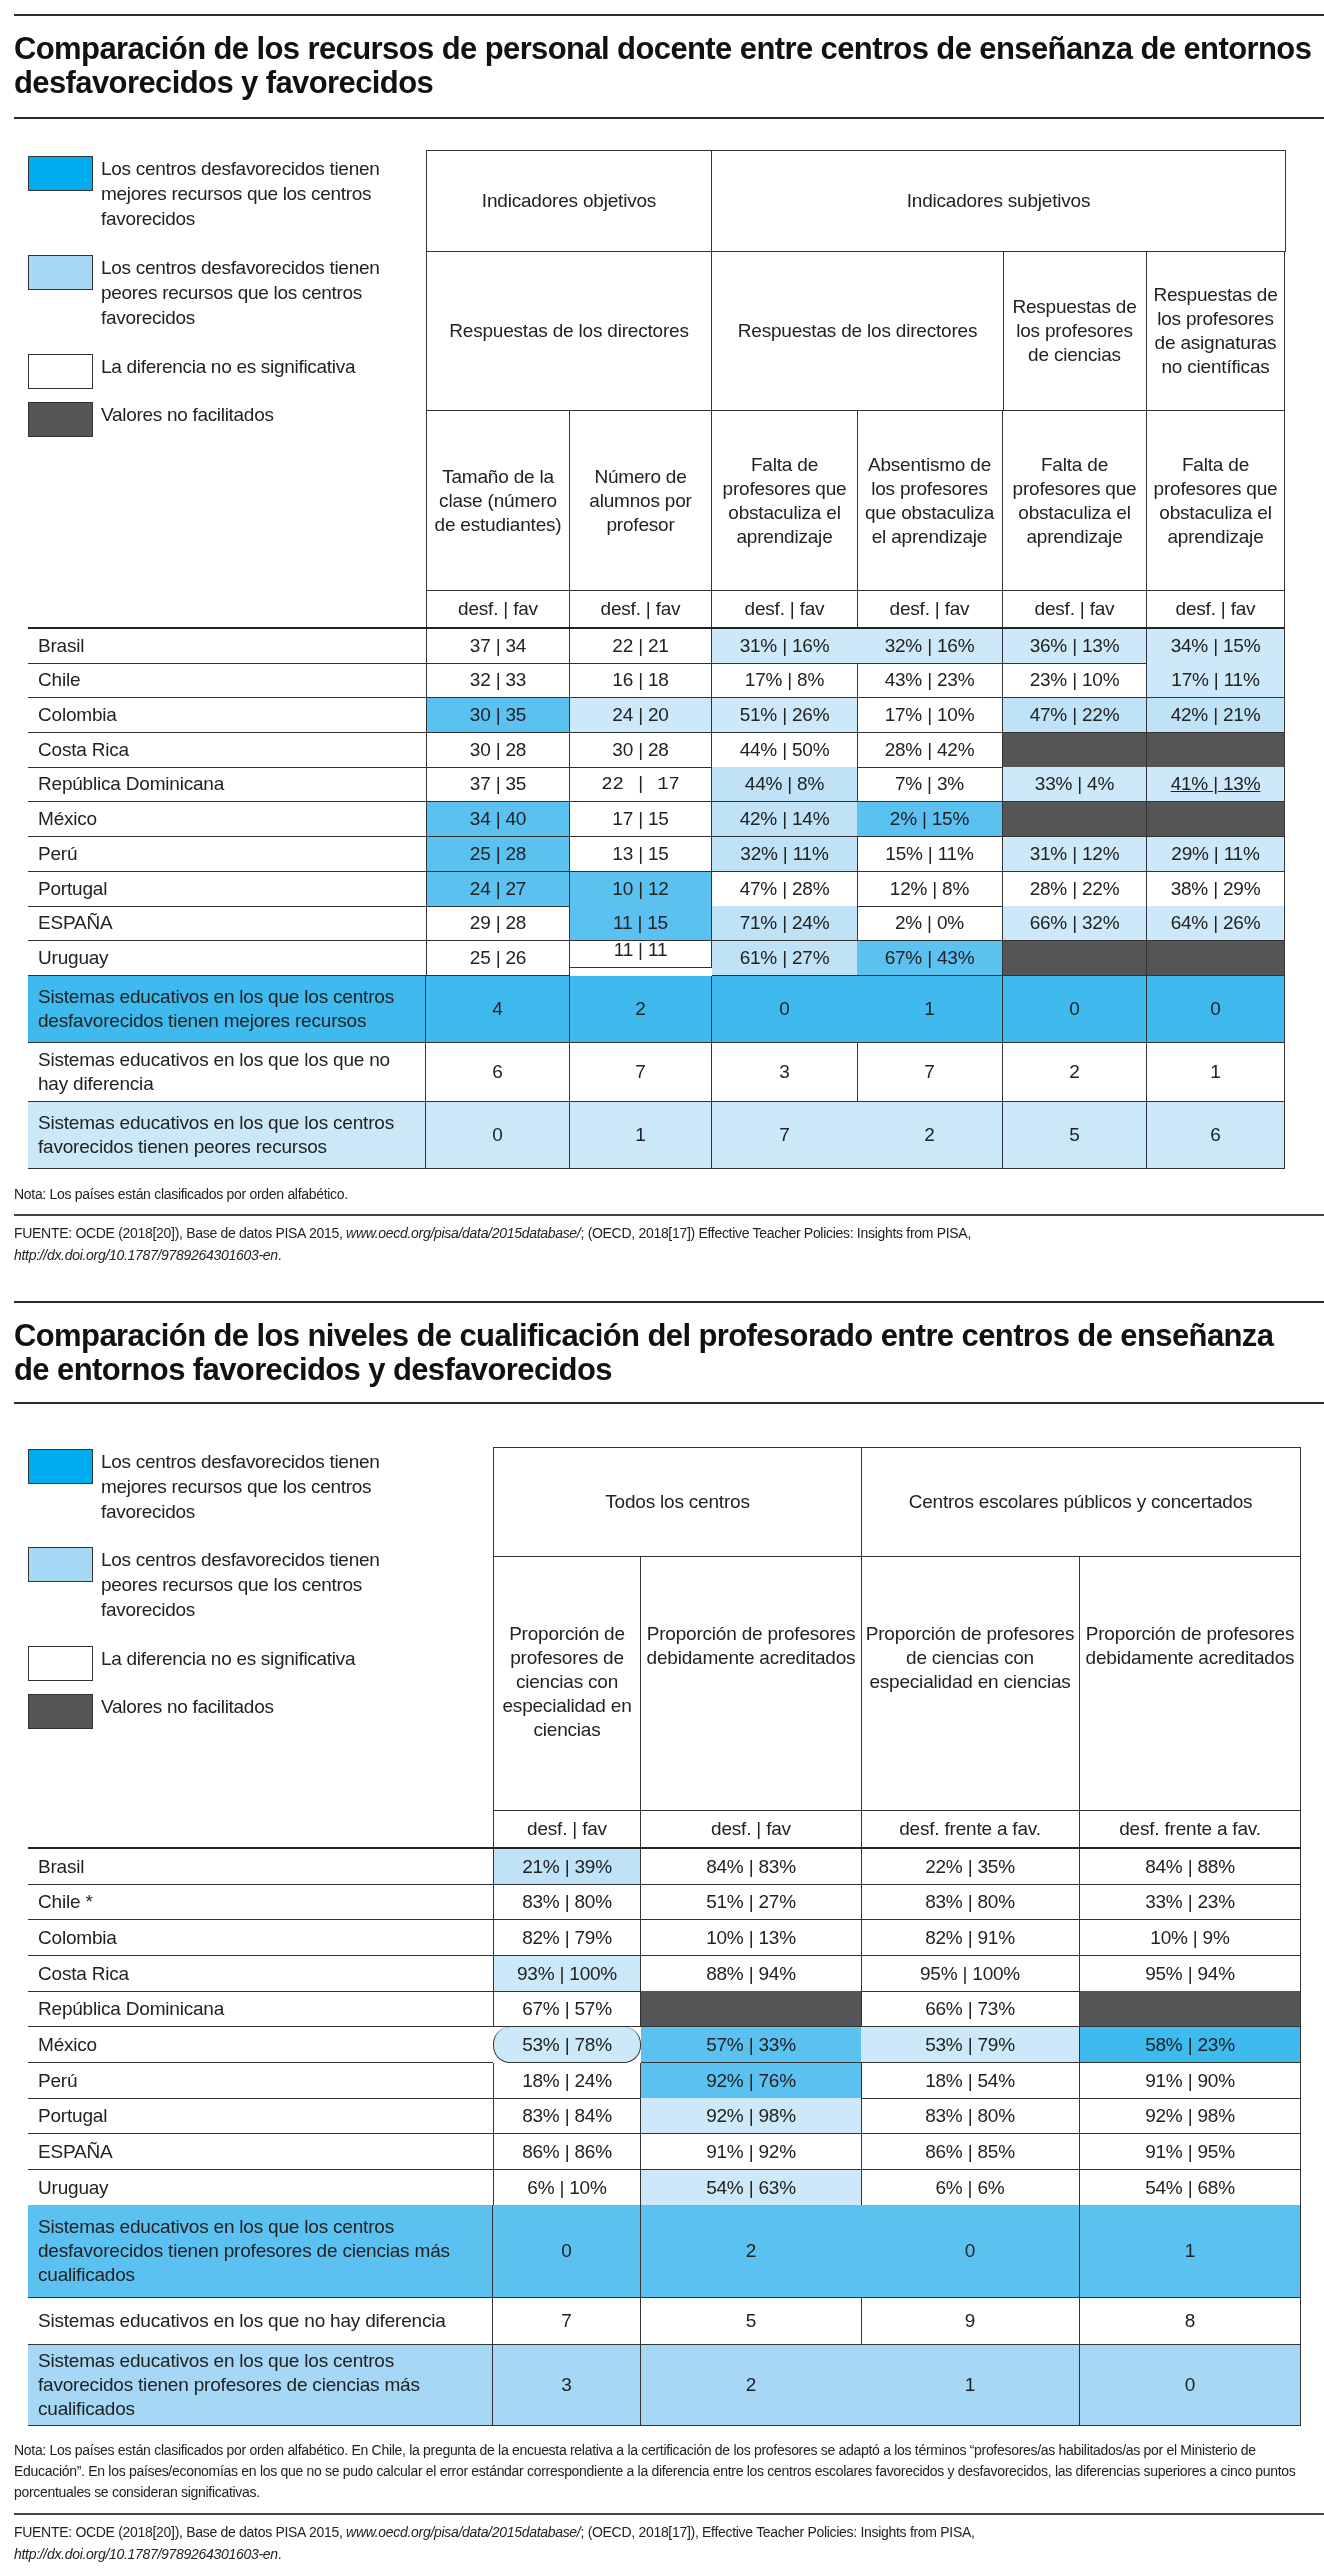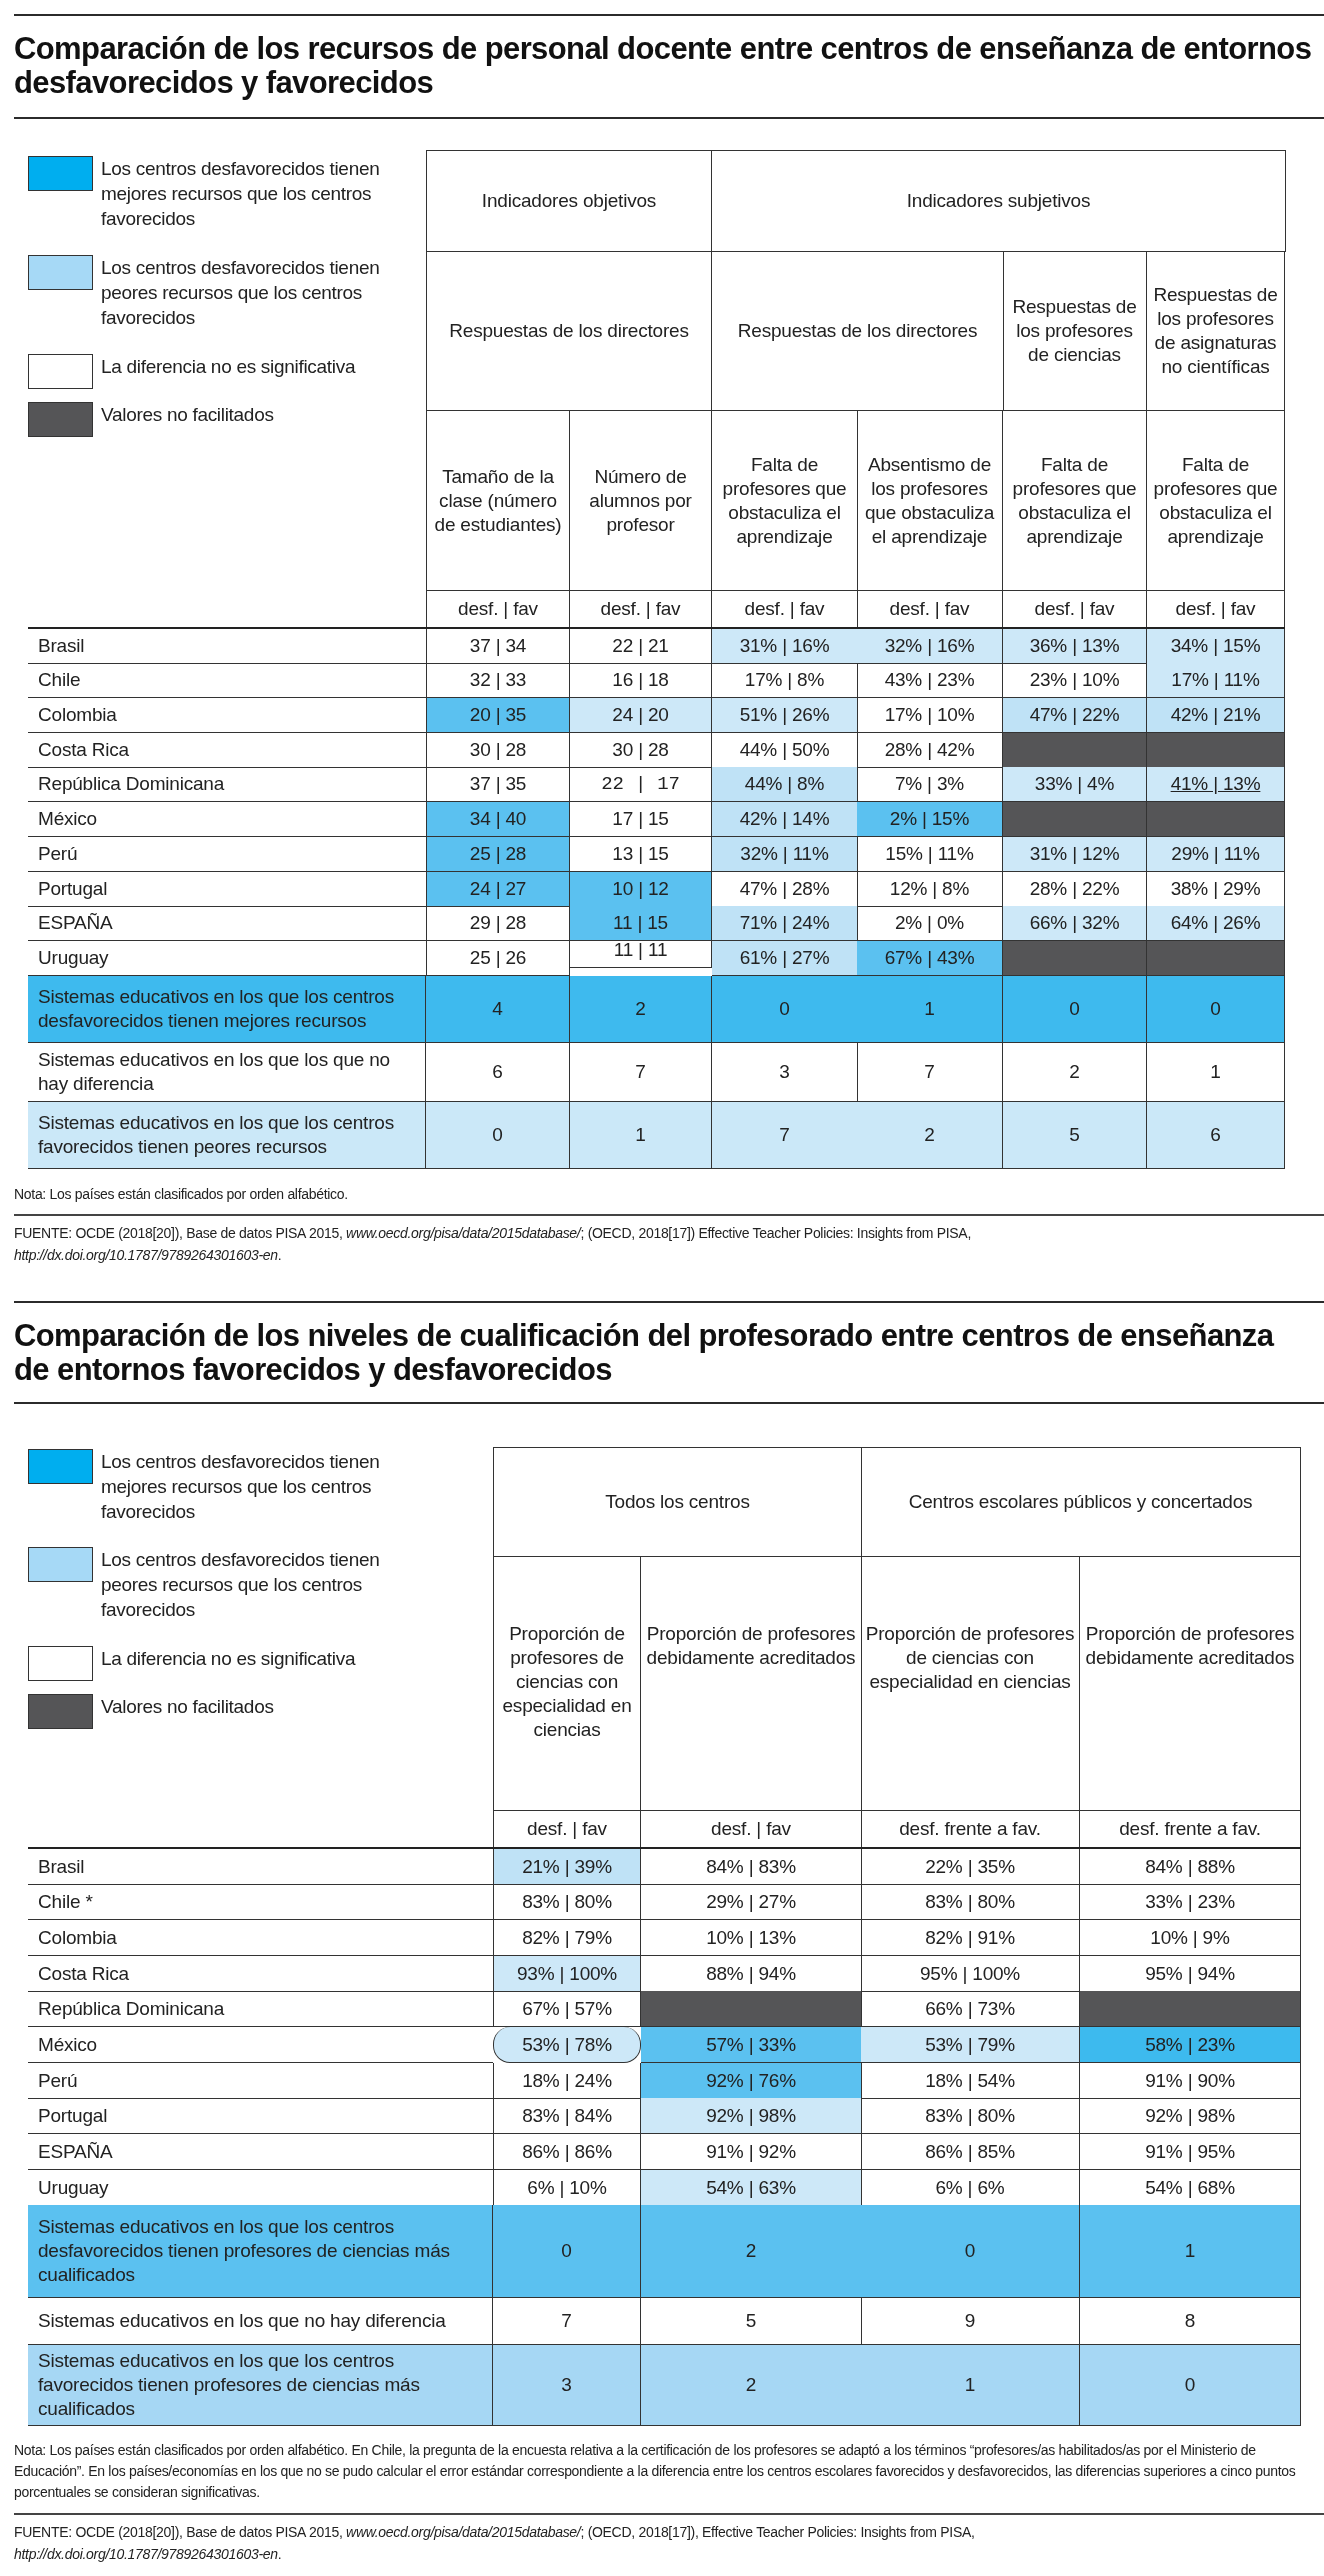--- a/index.html
+++ b/index.html
@@ -93,21 +93,21 @@
       <div class="cell c-worse" style="left:1003px;top:629px;width:144px;height:35px;">36% | 13%</div>
       <div class="cell c-worse" style="left:1147px;top:629px;width:138px;height:35px;">34% | 15%</div>
       <div class="cell left" style="left:28px;top:663px;width:398px;height:35px;">Chile</div>
       <div class="cell bl " style="left:426px;top:663px;width:144px;height:35px;">32 | 33</div>
       <div class="cell " style="left:570px;top:663px;width:142px;height:35px;">16 | 18</div>
       <div class="cell " style="left:712px;top:663px;width:146px;height:35px;">17% | 8%</div>
       <div class="cell " style="left:857px;top:663px;width:146px;height:35px;">43% | 23%</div>
       <div class="cell " style="left:1003px;top:663px;width:144px;height:35px;">23% | 10%</div>
       <div class="cell c-worse" style="left:1147px;top:663px;width:138px;height:35px;">17% | 11%</div>
       <div class="cell left" style="left:28px;top:698px;width:398px;height:35px;">Colombia</div>
-      <div class="cell bl c-better" style="left:426px;top:698px;width:144px;height:35px;">20 | 35</div>
+      <div class="cell bl c-better" style="left:426px;top:698px;width:144px;height:35px;">30 | 35</div>
       <div class="cell c-worse" style="left:570px;top:698px;width:142px;height:35px;">24 | 20</div>
       <div class="cell c-worse" style="left:712px;top:698px;width:146px;height:35px;">51% | 26%</div>
       <div class="cell " style="left:857px;top:698px;width:146px;height:35px;">17% | 10%</div>
       <div class="cell c-worse2" style="left:1003px;top:698px;width:144px;height:35px;">47% | 22%</div>
       <div class="cell c-worse2" style="left:1147px;top:698px;width:138px;height:35px;">42% | 21%</div>
       <div class="cell left" style="left:28px;top:733px;width:398px;height:35px;">Costa Rica</div>
       <div class="cell bl " style="left:426px;top:733px;width:144px;height:35px;">30 | 28</div>
       <div class="cell " style="left:570px;top:733px;width:142px;height:35px;">30 | 28</div>
       <div class="cell " style="left:712px;top:733px;width:146px;height:35px;">44% | 50%</div>
       <div class="cell " style="left:857px;top:733px;width:146px;height:35px;">28% | 42%</div>
@@ -229,21 +229,21 @@
       <div class="cell " style="left:1080px;top:1811px;width:221px;height:37px;">desf. frente a fav.</div>
     </div>
   <div id="t2-rows">
       <div class="cell left" style="left:28px;top:1849px;width:465px;height:36px;">Brasil</div>
       <div class="cell bl c-worse2" style="left:493px;top:1849px;width:148px;height:36px;">21% | 39%</div>
       <div class="cell " style="left:641px;top:1849px;width:221px;height:36px;">84% | 83%</div>
       <div class="cell " style="left:861px;top:1849px;width:219px;height:36px;">22% | 35%</div>
       <div class="cell " style="left:1080px;top:1849px;width:221px;height:36px;">84% | 88%</div>
       <div class="cell left" style="left:28px;top:1884px;width:465px;height:36px;">Chile *</div>
       <div class="cell bl " style="left:493px;top:1884px;width:148px;height:36px;">83% | 80%</div>
-      <div class="cell " style="left:641px;top:1884px;width:221px;height:36px;">29% | 27%</div>
+      <div class="cell " style="left:641px;top:1884px;width:221px;height:36px;">51% | 27%</div>
       <div class="cell " style="left:861px;top:1884px;width:219px;height:36px;">83% | 80%</div>
       <div class="cell " style="left:1080px;top:1884px;width:221px;height:36px;">33% | 23%</div>
       <div class="cell left" style="left:28px;top:1920px;width:465px;height:36px;">Colombia</div>
       <div class="cell bl " style="left:493px;top:1920px;width:148px;height:36px;">82% | 79%</div>
       <div class="cell " style="left:641px;top:1920px;width:221px;height:36px;">10% | 13%</div>
       <div class="cell " style="left:861px;top:1920px;width:219px;height:36px;">82% | 91%</div>
       <div class="cell " style="left:1080px;top:1920px;width:221px;height:36px;">10% | 9%</div>
       <div class="cell left" style="left:28px;top:1956px;width:465px;height:36px;">Costa Rica</div>
       <div class="cell bl c-worse" style="left:493px;top:1956px;width:148px;height:36px;">93% | 100%</div>
       <div class="cell " style="left:641px;top:1956px;width:221px;height:36px;text-align:center;">88% | 94%</div>

